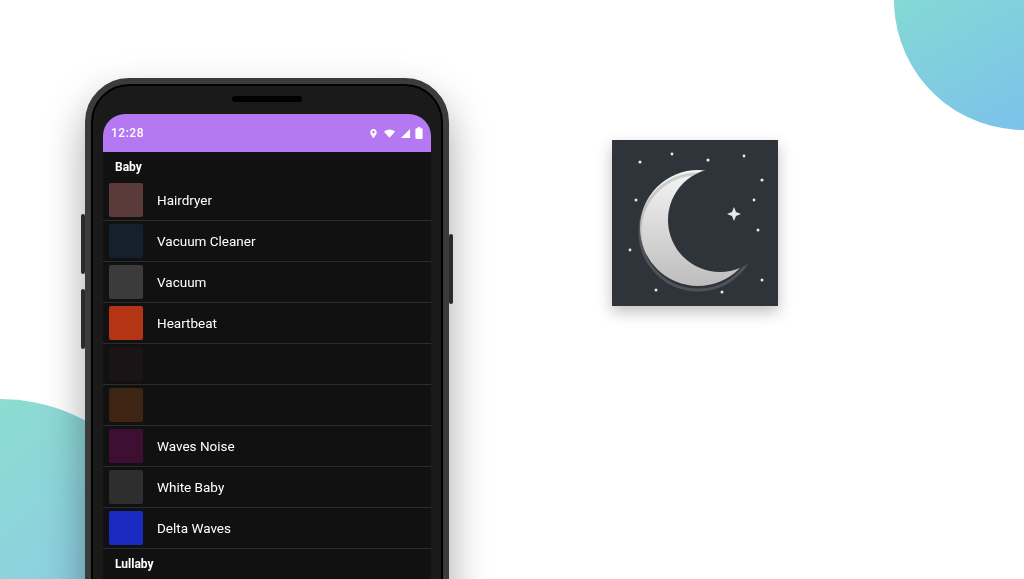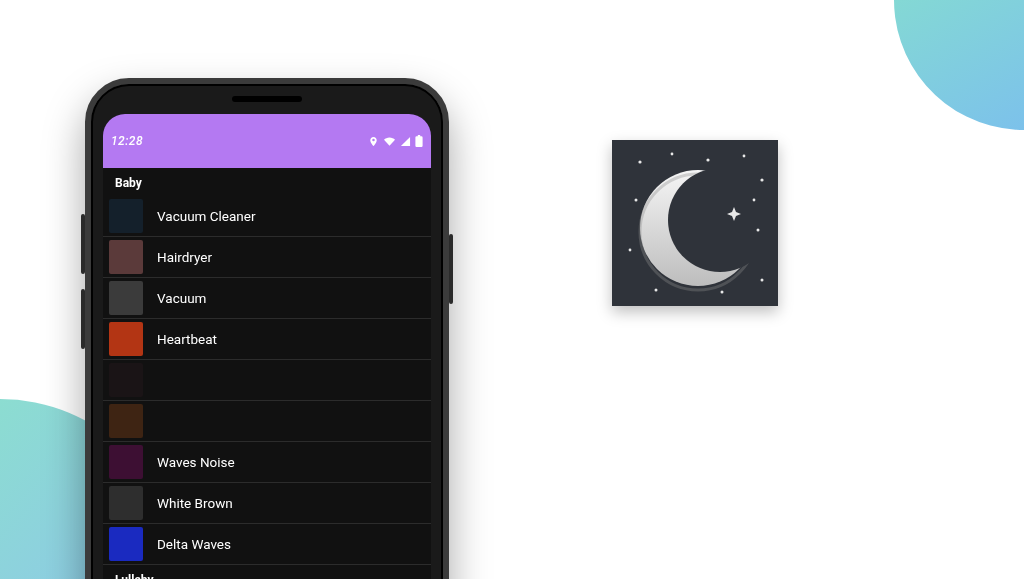--- a/index.html
+++ b/index.html
@@ -73,23 +73,22 @@
   }
 
   
   .statusbar {
     height: 22px;
     background: #b479f2;
     color: #fff;
     font-size: 12px;
     display: flex;
     align-items: center;
-    padding: 16px 8px;
+    padding: 8px 8px;
     flex: 0 0 auto;
-    font-style: italic;
   }
   .statusbar .time { font-weight: 500; letter-spacing: .5px; }
   .statusbar .spacer { flex: 1; }
   .statusbar .ico { margin-left: 4px; display:inline-flex; }
 
   
   .list {
     flex: 1 1 auto;
     overflow: hidden;
     background: #111;
@@ -163,48 +162,48 @@
       <span class="ico">
         <svg width="8" height="12" viewBox="0 0 12 20" fill="#fff">
             <path d="M4 0h4v2h2a2 2 0 0 1 2 2v14a2 2 0 0 1-2 2H2a2 2 0 0 1-2-2V4a2 2 0 0 1 2-2h2z"></path>
           </svg>
       </span>
     </div>
 
     <div class="list" id="list">
         <div class="section-header">Baby</div>
         <div class="row">
+          <div class="thumb" style="background: rgb(91, 58, 58);"></div>
+          <span class="label">Hairdryer</span>
+        </div>
+        <div class="row">
           <div class="thumb" style="background: rgb(20, 32, 43);"></div>
           <span class="label">Vacuum Cleaner</span>
         </div>
         <div class="row">
-          <div class="thumb" style="background: rgb(91, 58, 58);"></div>
-          <span class="label">Hairdryer</span>
-        </div>
-        <div class="row">
           <div class="thumb" style="background: rgb(59, 59, 59);"></div>
           <span class="label">Vacuum</span>
         </div>
         <div class="row">
           <div class="thumb" style="background: rgb(179, 53, 20);"></div>
           <span class="label">Heartbeat</span>
         </div>
         <div class="row">
           <div class="thumb" style="background: rgb(26, 20, 22);"></div>
         </div>
         <div class="row">
           <div class="thumb" style="background: rgb(62, 36, 19);"></div>
         </div>
         <div class="row">
           <div class="thumb" style="background: rgb(61, 15, 51);"></div>
           <span class="label">Waves Noise</span>
         </div>
         <div class="row">
           <div class="thumb" style="background: rgb(46, 46, 46);"></div>
-          <span class="label">White Brown</span>
+          <span class="label">White Baby</span>
         </div>
         <div class="row">
           <div class="thumb" style="background: rgb(26, 42, 192);"></div>
           <span class="label">Delta Waves</span>
         </div>
         <div class="section-header">Lullaby</div>
       </div>
 
   </div>
 </div>

